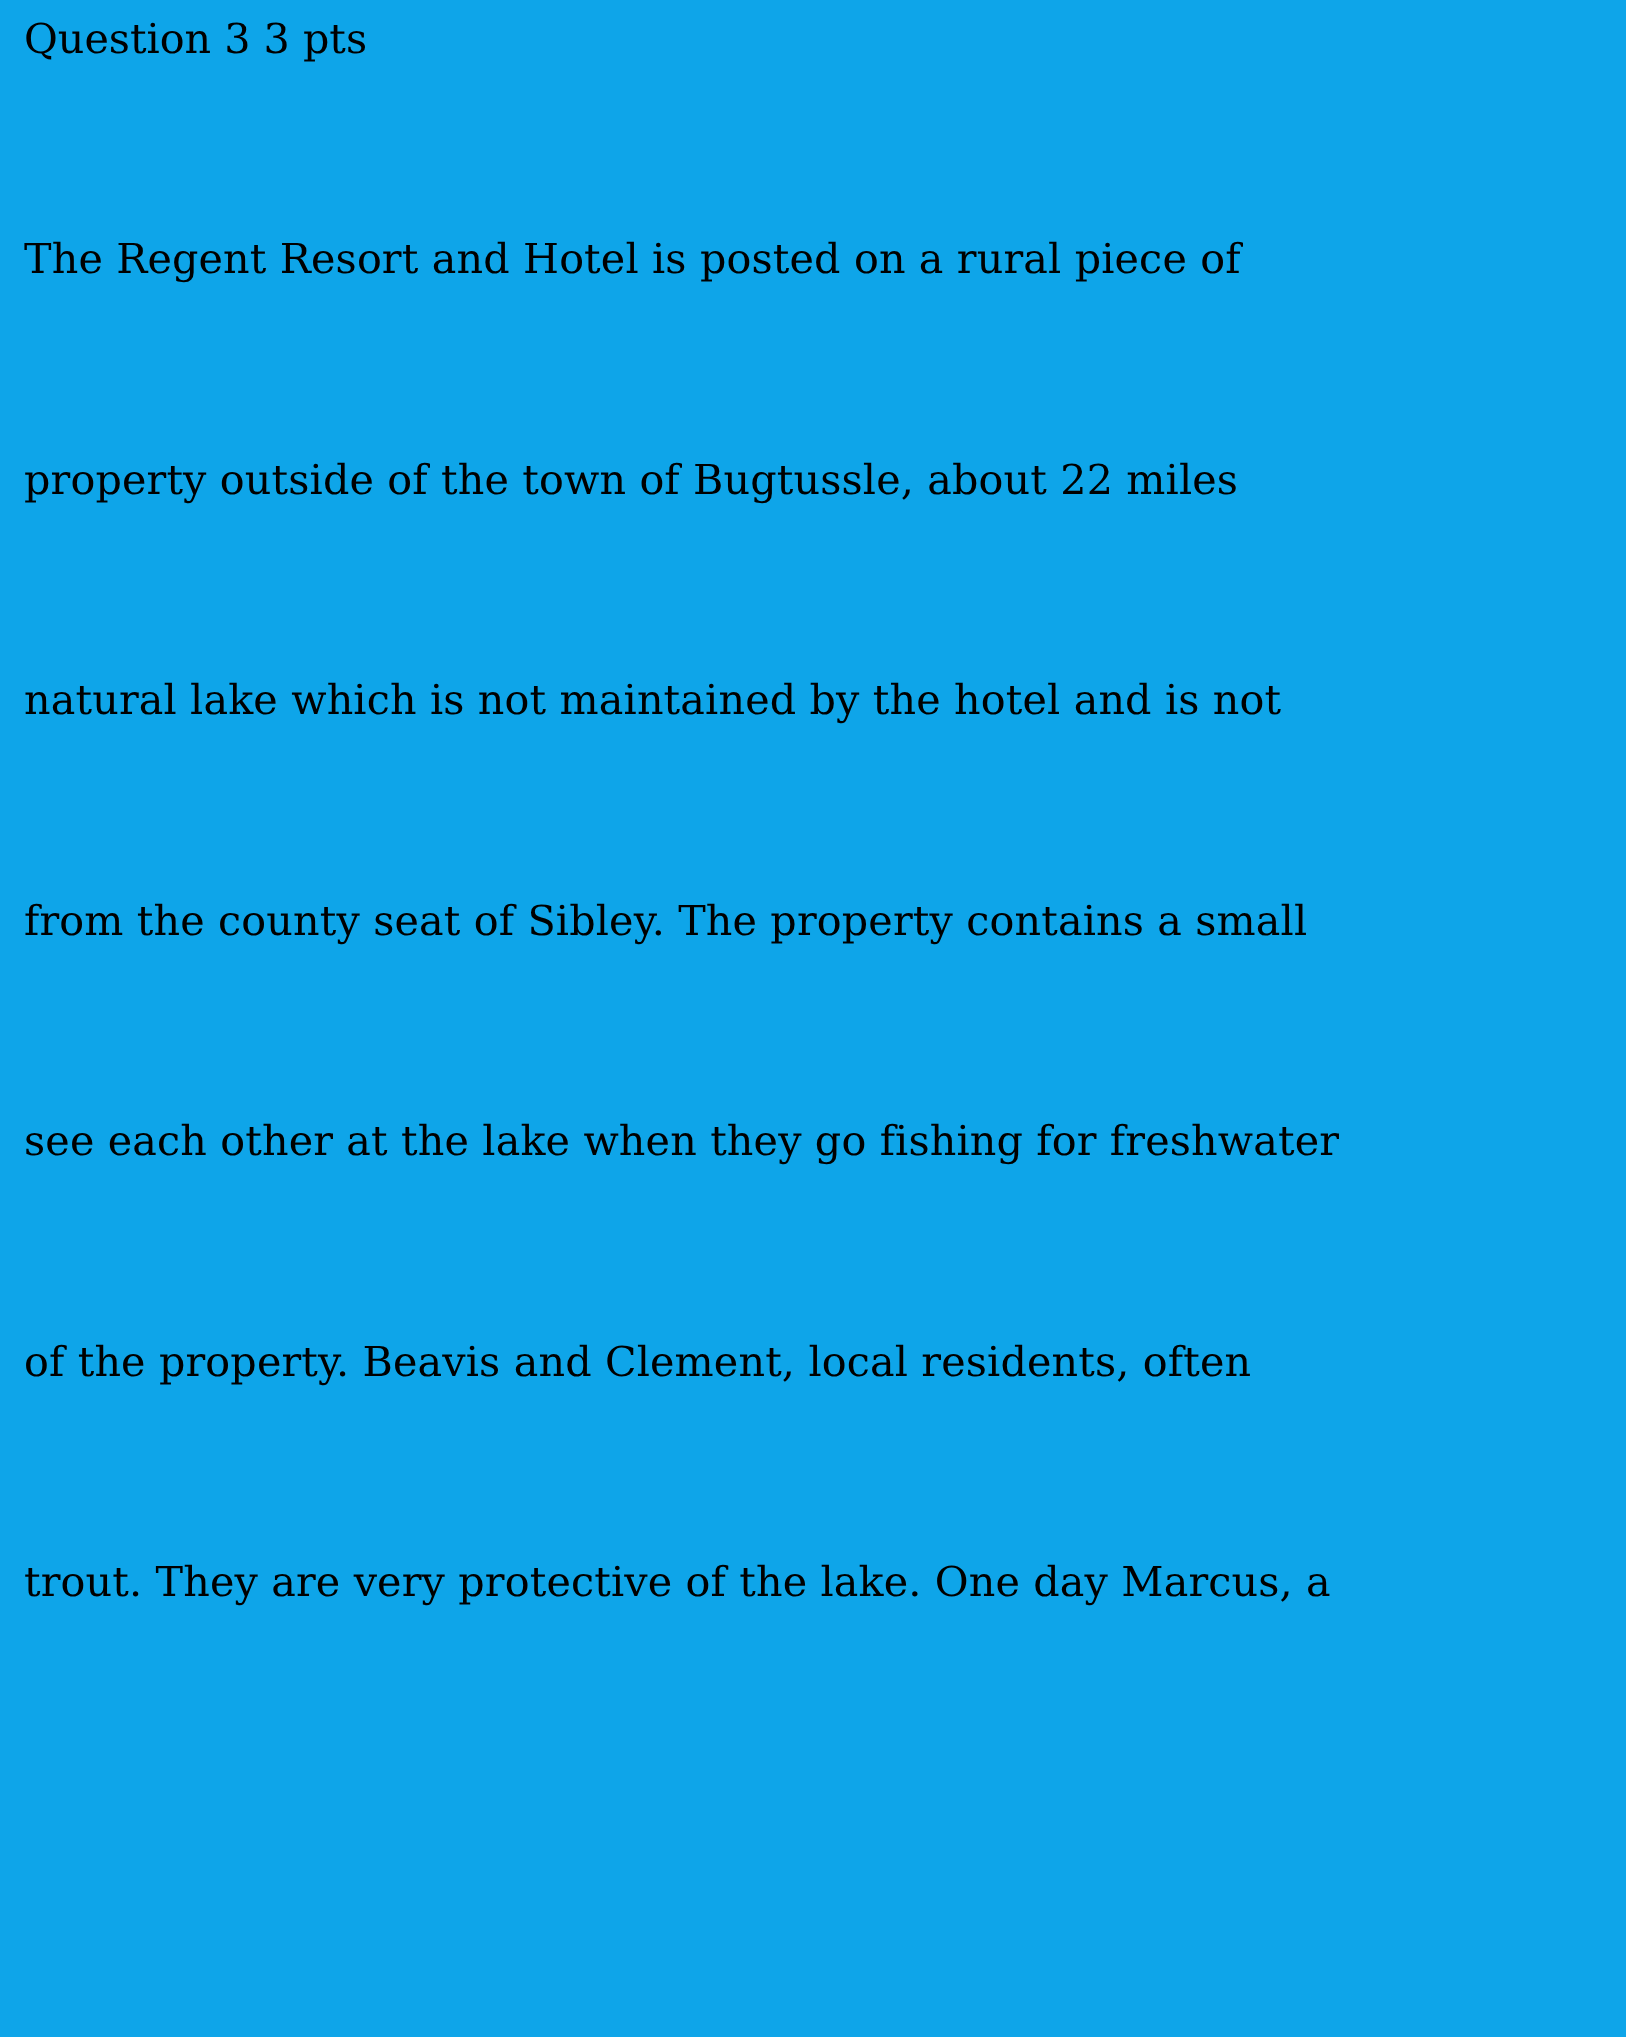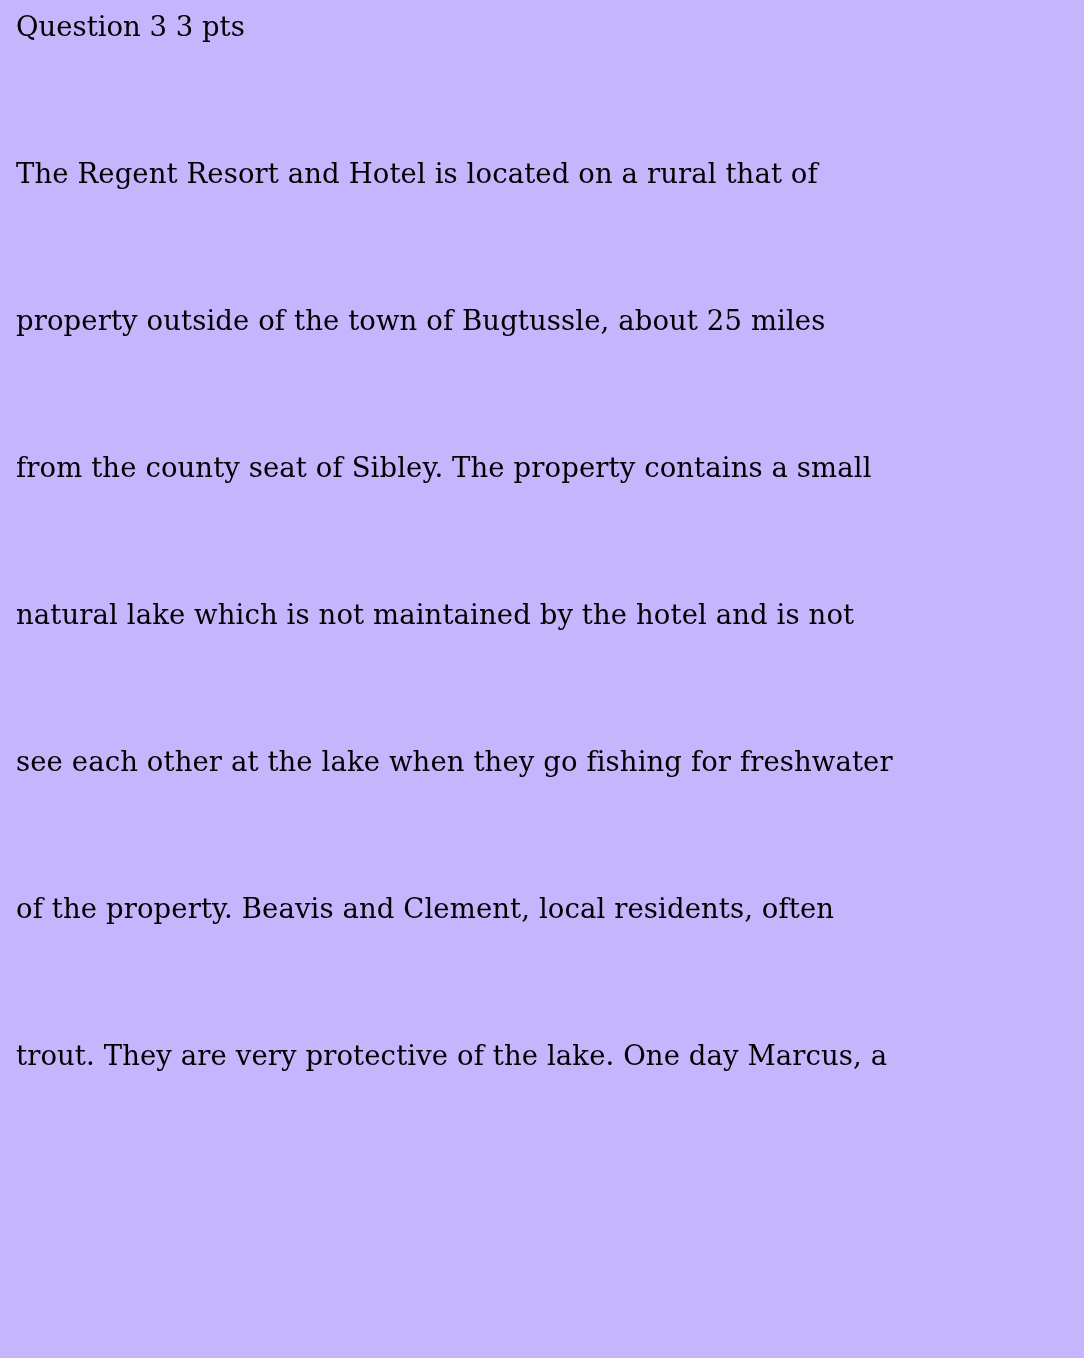--- a/index.html
+++ b/index.html
@@ -12,21 +12,21 @@
     height: 1358px;
     overflow: hidden;
     font-family: "DejaVu Serif", "Liberation Serif", serif;
     color: #000000;
     -webkit-font-smoothing: antialiased;
   }
   #page {
     position: relative;
     width: 1084px;
     height: 1358px;
-    background: #c4b5fd;
+    background: #0ea5e9;
     box-sizing: border-box;
     padding: 2px 0 0 16px;
   }
   .doc-block {
     font-size: 27.5px;
     line-height: 49px;
     letter-spacing: 0.1px;
     white-space: pre;
   }
   .doc-line {
@@ -42,24 +42,24 @@
   }
 </style>
 </head>
 <body>
 
 <div id="page">
 
   <div class="q-heading">Question 3 3 pts</div>
 
   <div class="doc-block">
-    <div class="doc-line">The Regent Resort and Hotel is located on a rural that of</div>
-    <div class="doc-line">property outside of the town of Bugtussle, about 25 miles</div>
+    <div class="doc-line">The Regent Resort and Hotel is posted on a rural piece of</div>
+    <div class="doc-line">property outside of the town of Bugtussle, about 22 miles</div>
+    <div class="doc-line">natural lake which is not maintained by the hotel and is not</div>
     <div class="doc-line">from the county seat of Sibley. The property contains a small</div>
-    <div class="doc-line">natural lake which is not maintained by the hotel and is not</div>
     <div class="doc-line">see each other at the lake when they go fishing for freshwater</div>
     <div class="doc-line">of the property. Beavis and Clement, local residents, often</div>
     <div class="doc-line">trout. They are very protective of the lake. One day Marcus, a</div>
     
     
     
     
     
     
     

